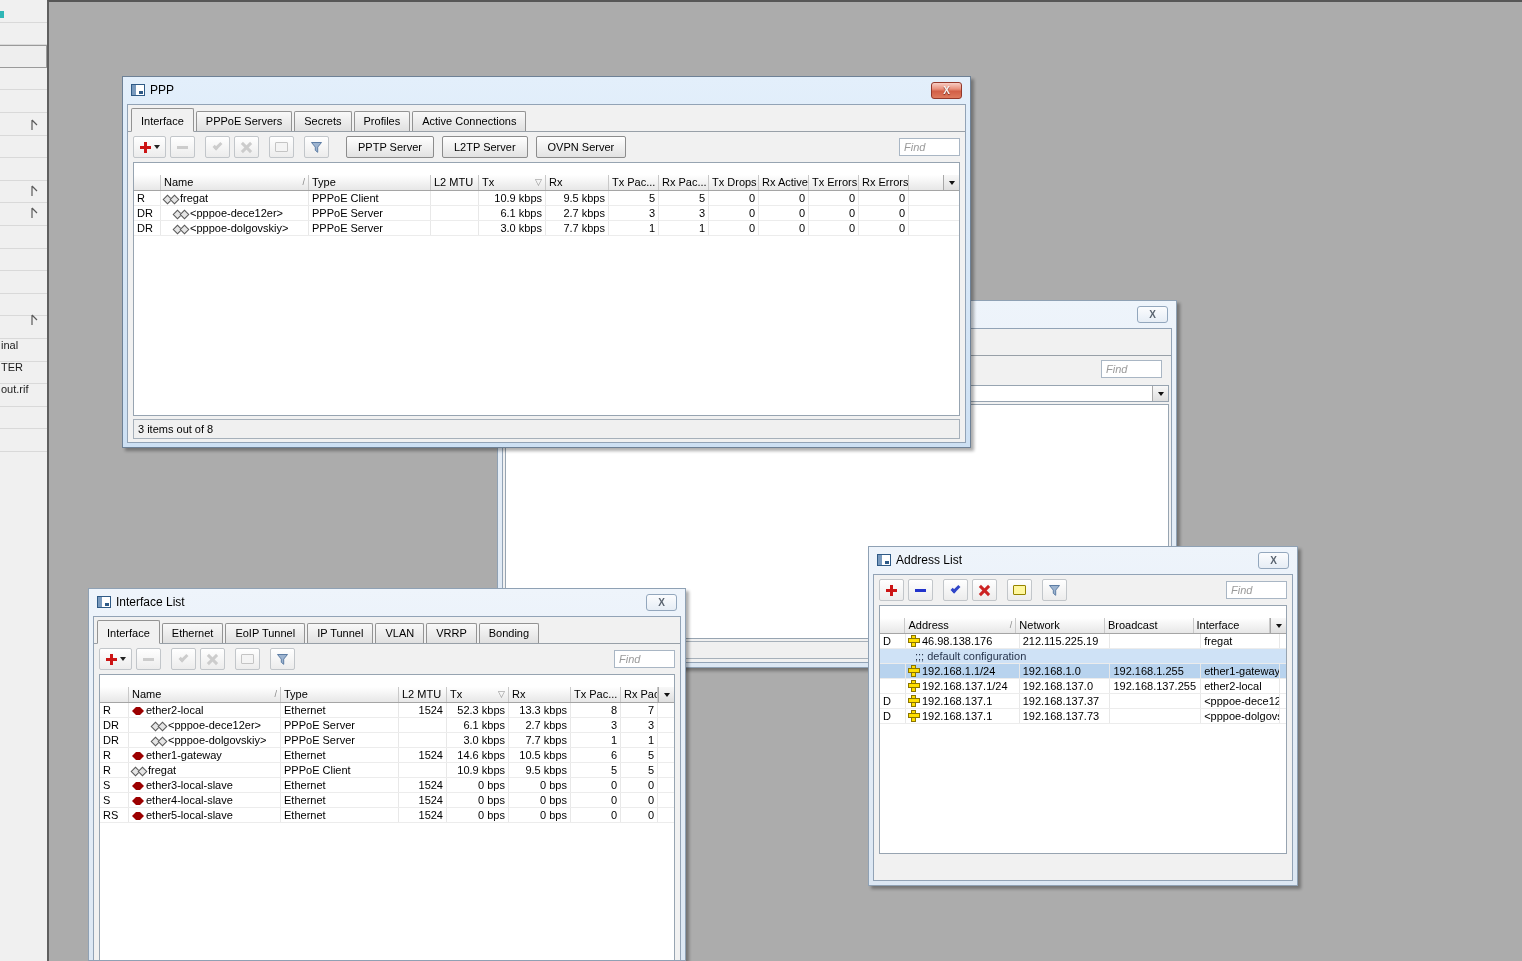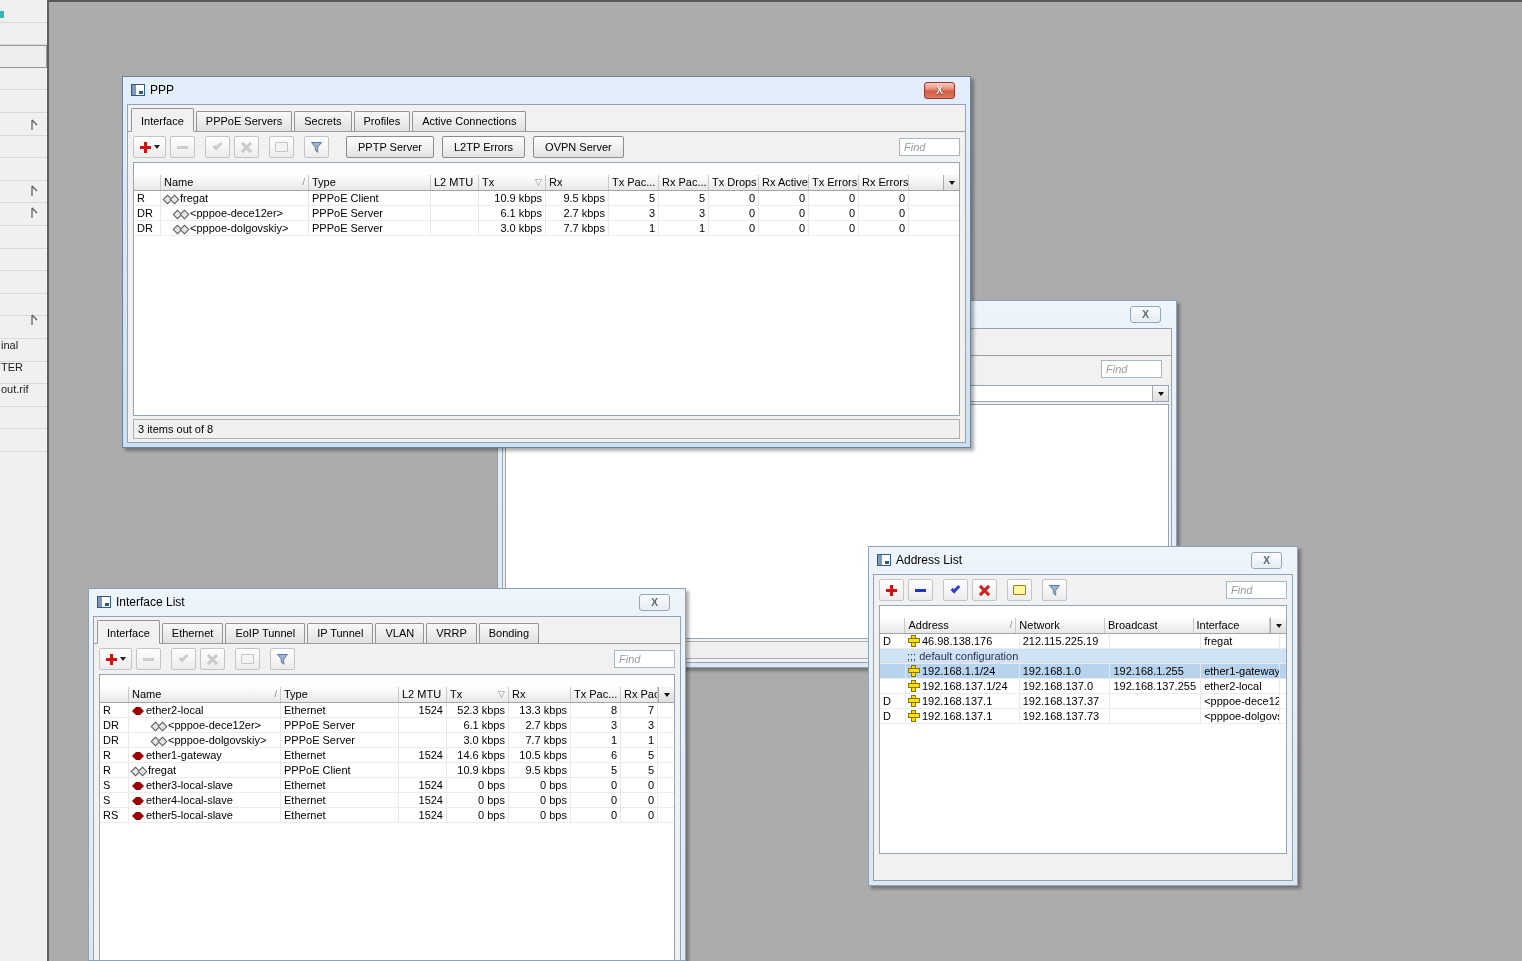--- a/index.html
+++ b/index.html
@@ -14,21 +14,21 @@
               background:repeating-linear-gradient(to bottom,#f0f0f0 0px,#f0f0f0 21.6px,#d9d9d9 21.6px,#d9d9d9 22.6px); }
   .sb-sel { position:absolute; left:-3px; top:45px; width:50px; height:23px; border:1px solid #9a9a9a; background:#eeeeee; }
   .sb-arrow { position:absolute; left:29px; width:11px; height:13px; }
   .sb-text { position:absolute; left:1px; width:46px; white-space:nowrap; overflow:hidden; color:#1c1c1c; line-height:14px; }
   .sb-cyan { position:absolute; left:0; top:11px; width:4px; height:7px; background:#2fb6b6; }
 
   
   .win { position:absolute; border:1px solid #6e8196; box-shadow:3px 3px 3px rgba(0,0,0,.32); }
   .win.active   { background:linear-gradient(180deg,#e3effb,#cde0f3); }
   .win.inactive { background:linear-gradient(180deg,#eef4fb,#dce7f3); border-color:#8fa1b4; }
-  .titlebar { position:absolute; top:0; left:0; right:7px; height:43px; }
+  .titlebar { position:absolute; top:0; left:0; right:0; height:43px; }
   .win-icon { position:absolute; left:8px; top:7px; width:14px; height:12px; border:1px solid #2f5higher; border:1px solid #2f5a86;
               background:linear-gradient(90deg,#7899bd 0 4px,#ffffff 4px); }
   .win-icon::after { content:""; position:absolute; right:1px; bottom:1px; width:4px; height:3px; background:#2f5a86; }
   .title { position:absolute; left:27px; top:6px; font-size:12px; }
   .close-btn { position:absolute; right:8px; top:5px; width:31px; height:17px; border-radius:3px;
                text-align:center; line-height:15px; font-size:10px; font-weight:bold; cursor:default; }
   .close-btn.red  { background:linear-gradient(#f7cdc4,#e8907c 40%,#d25f47 55%,#de7a5e); border:1px solid #93382b;
                     color:#f4f4f4; text-shadow:0 1px 1px #7c2d20; }
   .close-btn.gray { background:linear-gradient(#fbfcfe,#e6edf5); border:1px solid #93a7bd; color:#5a6470; }
   .client { position:absolute; left:4px; right:4px; top:27px; bottom:4px; background:#f1f1f1; border:1px solid #92a3b6; }
@@ -78,21 +78,21 @@
   .list { position:absolute; left:5px; right:5px; background:#fff; border:1px solid #97a4b1; overflow:hidden; }
   .hdr { display:flex; height:16px; background:linear-gradient(#ffffff,#e7e7e7); border-bottom:1px solid #a5a5a5;margin-top:12px; }
   .hc { position:relative; padding:0 3px; line-height:15px; border-right:1px solid #c9c9c9; white-space:nowrap; overflow:hidden; }
   .hc .sort { position:absolute; right:3px; top:0; color:#8a8a8a; font-size:9px; }
   .h-fill { flex:1; }
   .hdd { width:16px; border-left:1px solid #a8a8a8; background:linear-gradient(#f8f8f8,#dfdfdf);
          display:flex; align-items:center; justify-content:center; }
   .hdd .g-darr { margin:0; border-top-color:#111; }
   .row { display:flex; height:15px; line-height:14px; border-bottom:1px solid #ececec; background:#fff; }
   .row.sel { background:#b8d3ee; }
-  .row.comment { background:#cfe2f6; }
+  .row.comment { background:#cfe2f6;padding-left:8px; }
   .rc { padding:0 3px; border-right:1px solid #e8e8e8; white-space:nowrap; overflow:hidden; }
   .rc.num { text-align:right; }
   .r-fill { flex:1; border-right:none; }
   .ind1 { padding-left:13px; } .ind2 { padding-left:23px; }
   .cmt-cell { flex:1; padding-left:27px; border-right:none; color:#28354d; }
 
   
   .ic-eth { display:inline-block; position:relative; width:12px; height:8px; margin-right:2px; vertical-align:-1px;
             background:linear-gradient(90deg,transparent 0 4px,#9c0000 4px 8px,transparent 8px); }
   .ic-eth::before { content:""; position:absolute; left:0; top:0; border-top:4px solid transparent;
@@ -461,21 +461,21 @@
       <div class="tbtn">
           <span class="g-note dis"></span>
         </div>
       <span class="gap"></span>
       <div class="tbtn">
         <svg class="funnel-svg" width="13" height="13" viewBox="0 0 13 13">
             <path d="M1.5 1.5 h10 l-3.8 4.6 v5.2 l-2.4 -2 v-3.2 z" fill="#9db4d0" stroke="#5d7da4" stroke-width="1"></path>
           </svg>
       </div>
       <div class="pushbtn ml">PPTP Server</div>
-      <div class="pushbtn">L2TP Errors</div>
+      <div class="pushbtn">L2TP Server</div>
       <div class="pushbtn">OVPN Server</div>
       <input class="find" placeholder="Find" style="">
     </div>
     <div class="list" style="top:57px; bottom:26px">
       <div class="hdr">
         <div class="hc p-f"></div>
         <div class="hc p-name"><span>Name</span><span class="sort">/</span></div>
         <div class="hc p-type">Type</div>
         <div class="hc p-mtu">L2 MTU</div>
         <div class="hc p-tx"><span>Tx</span><span class="sort">▽</span></div>

